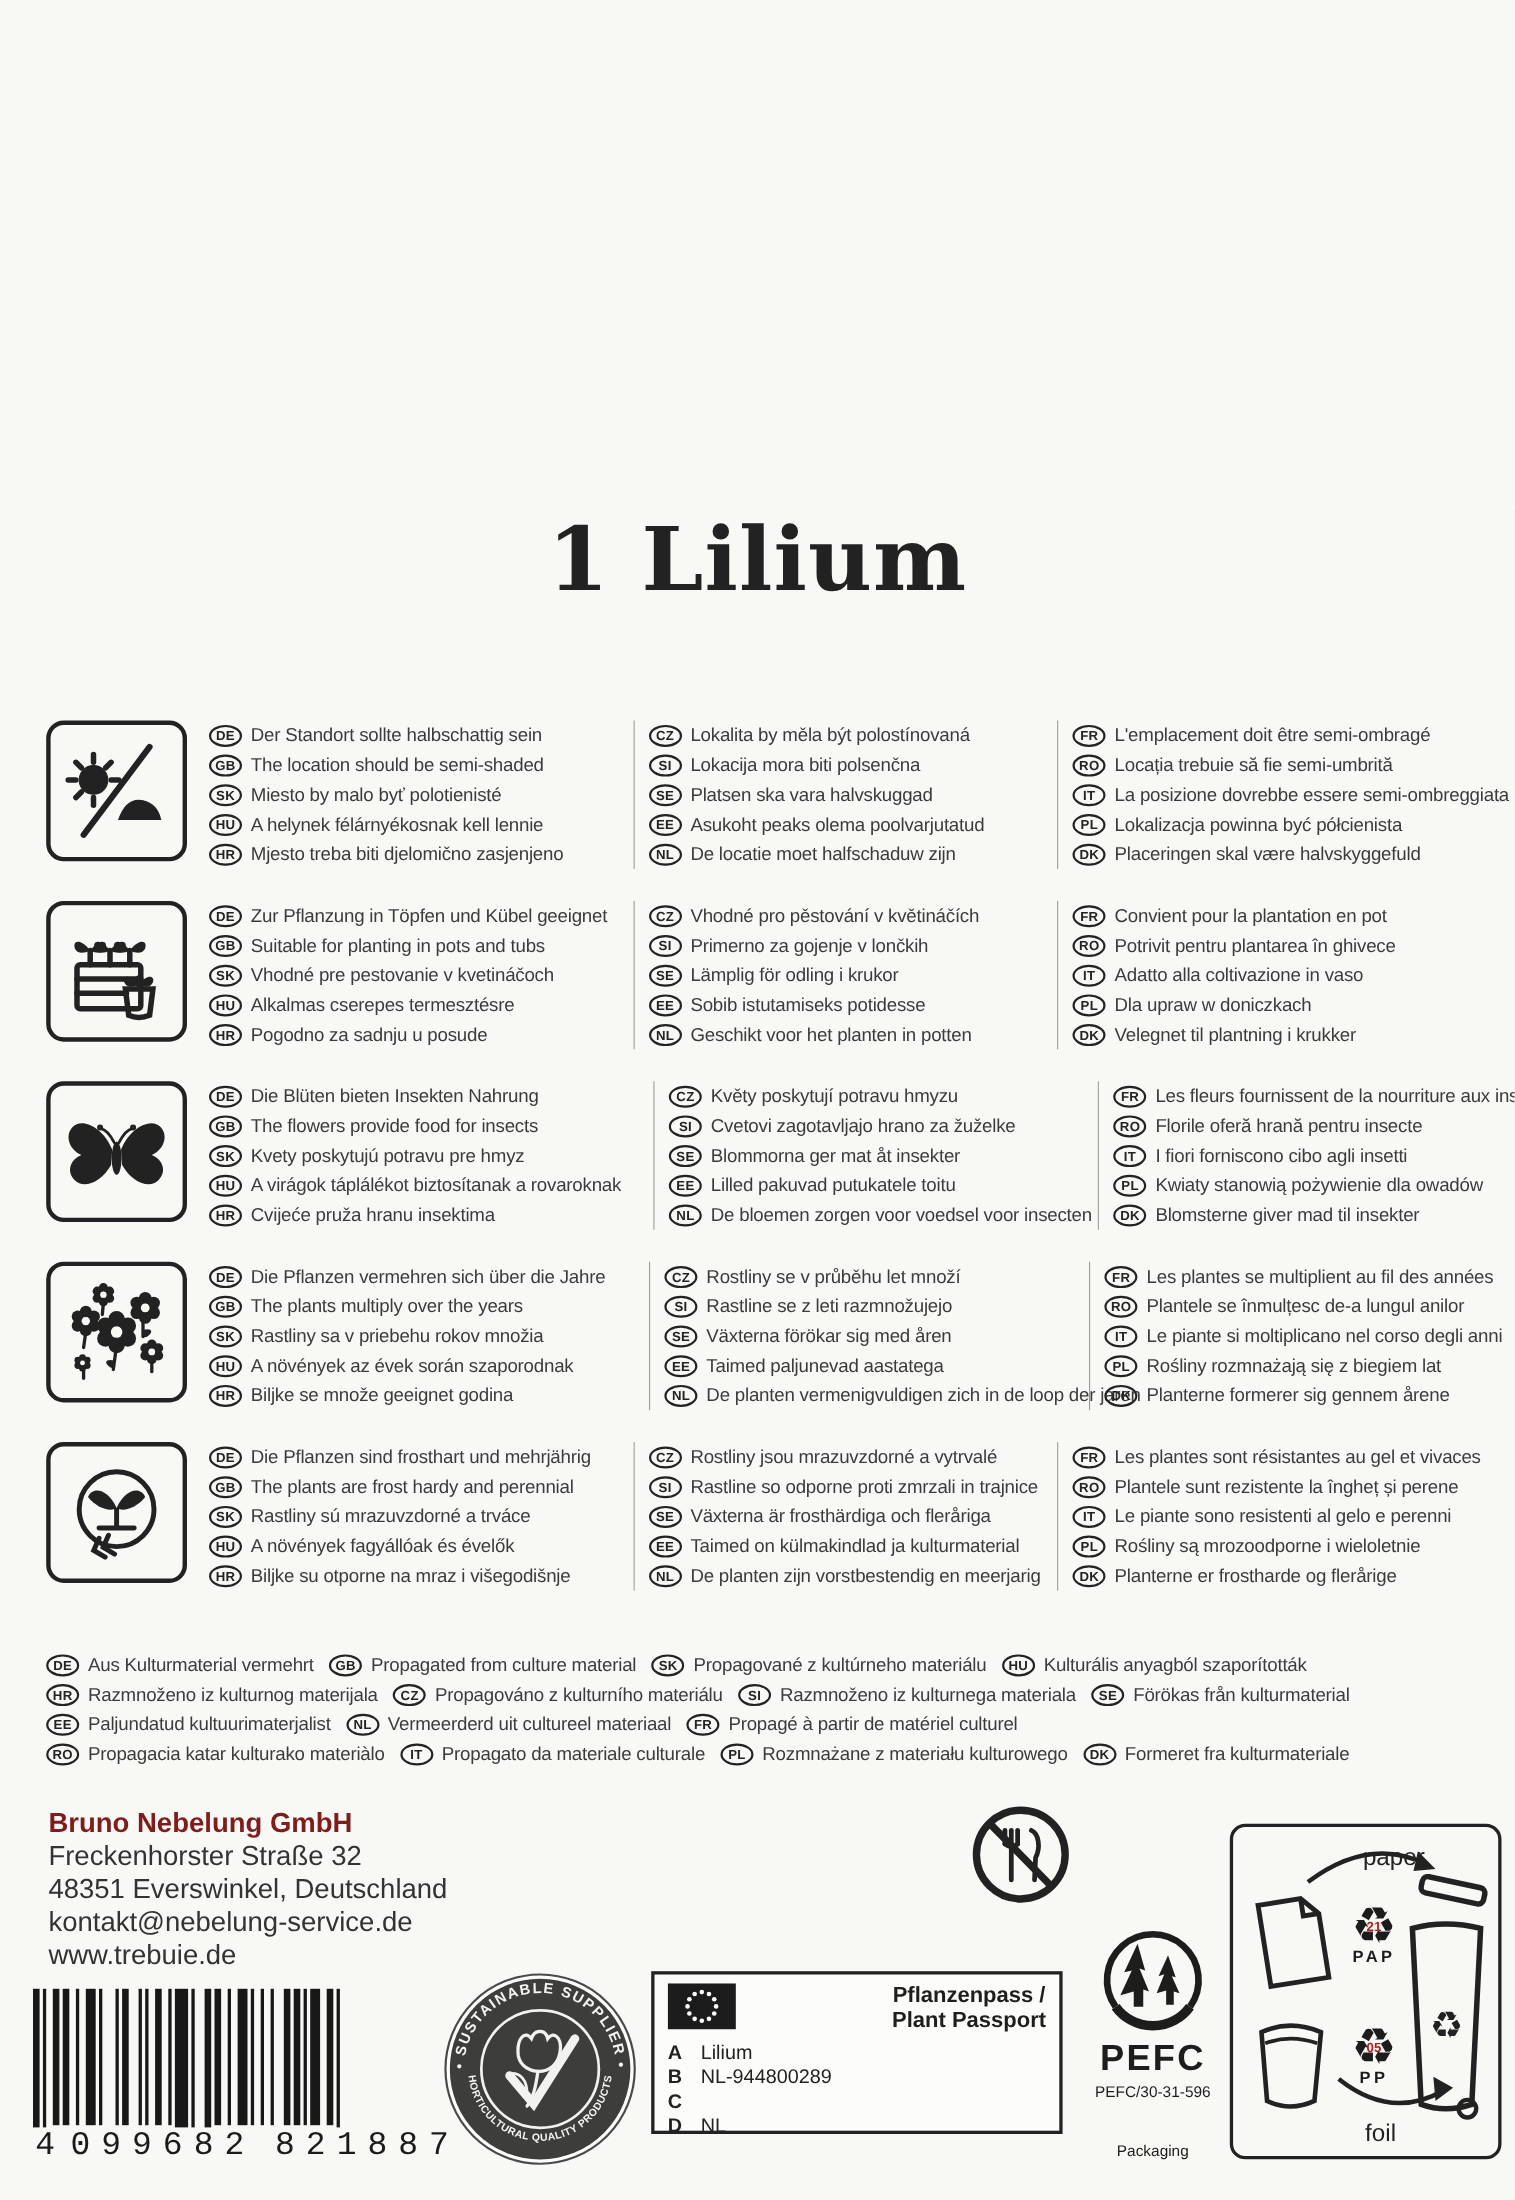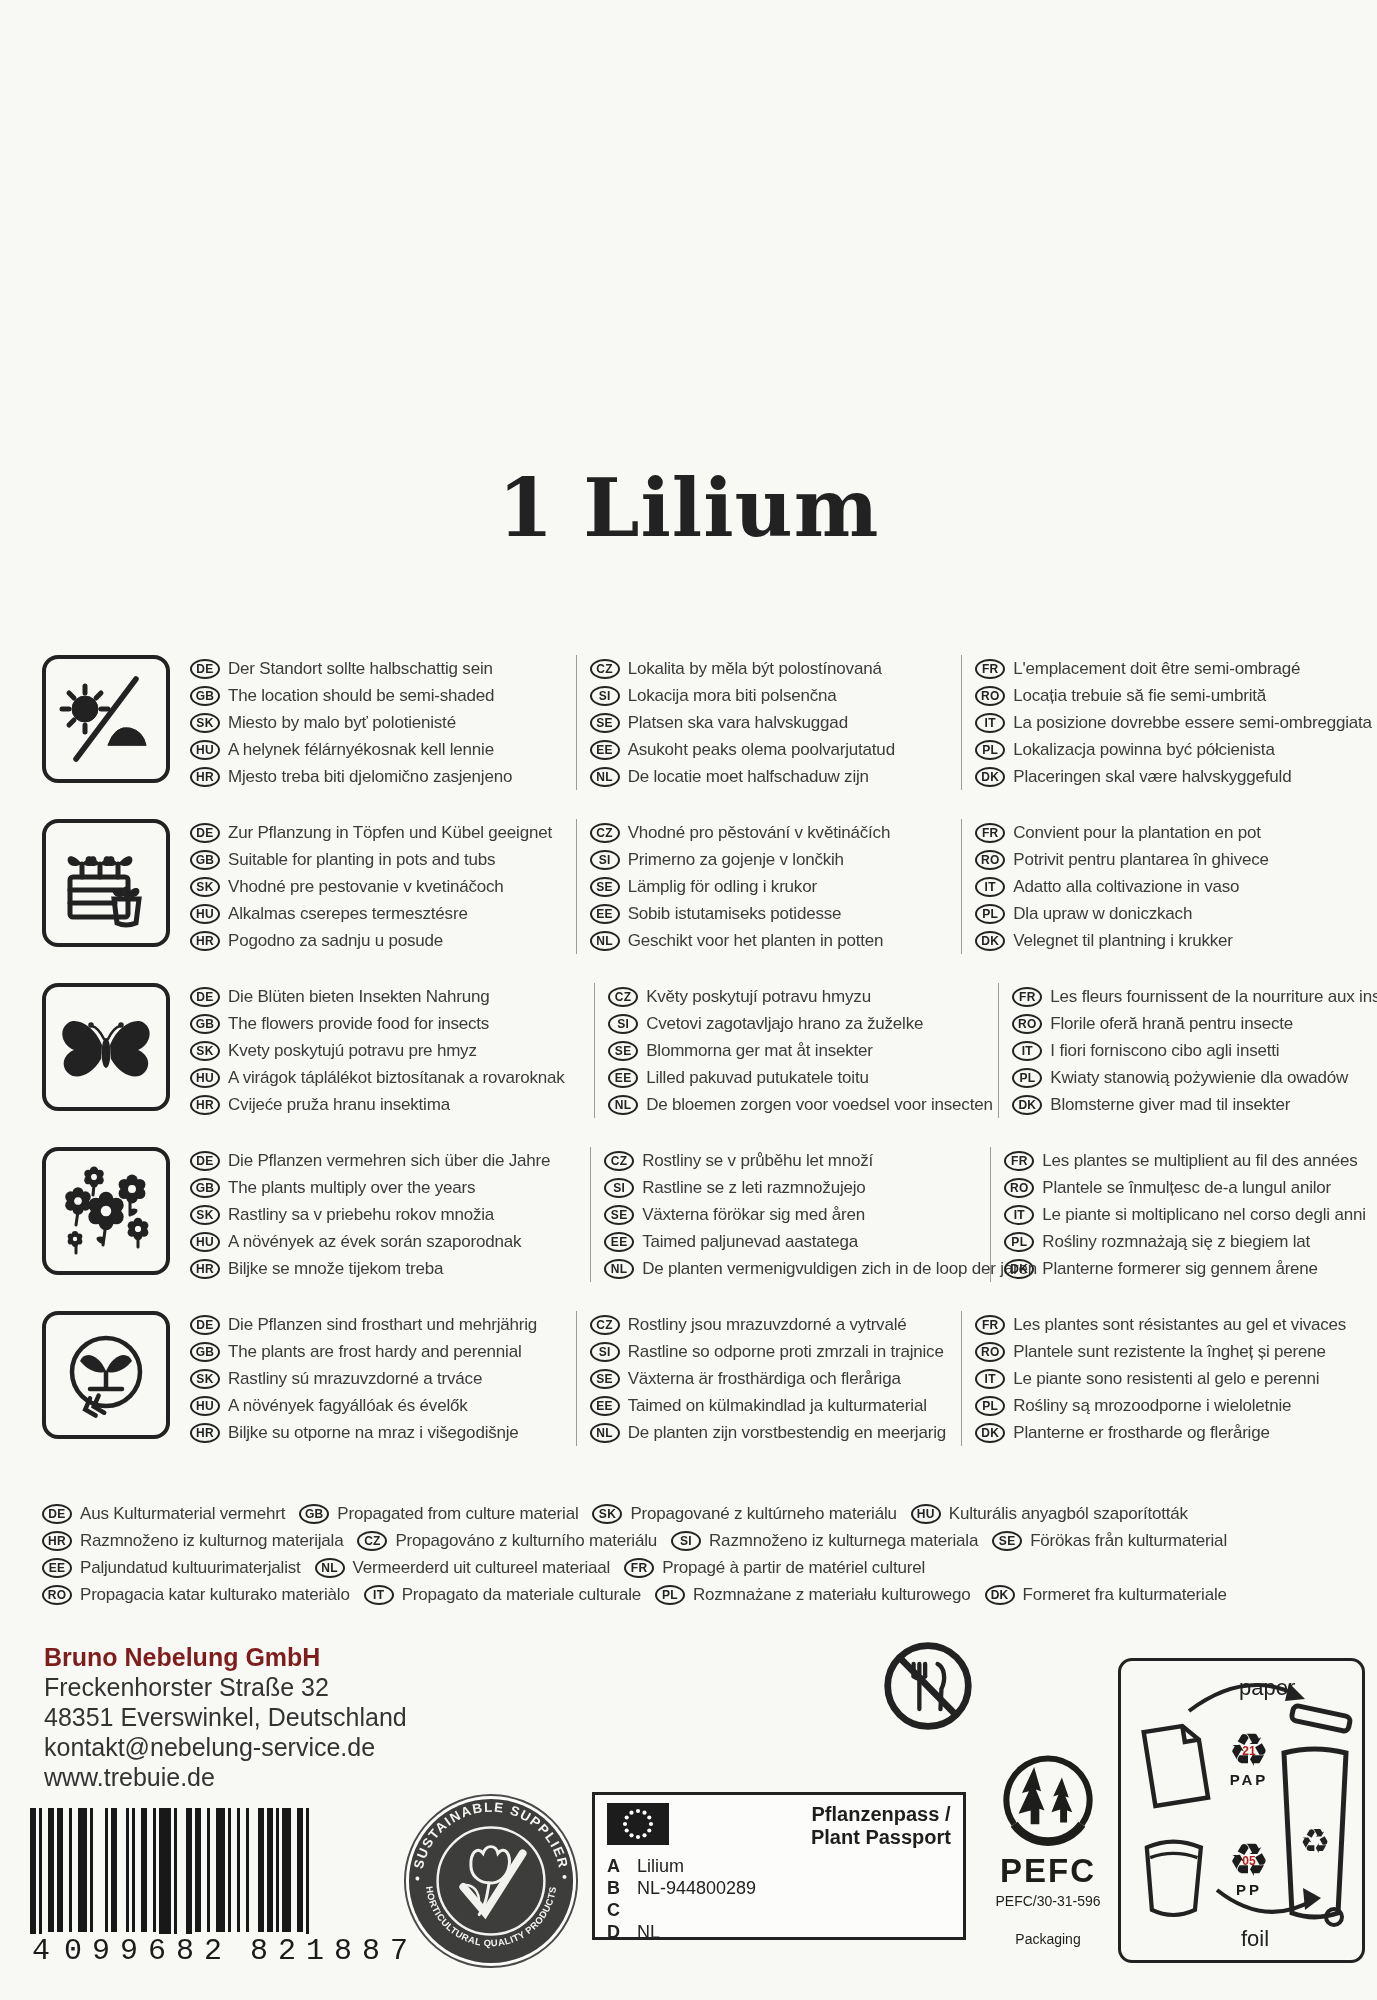--- a/index.html
+++ b/index.html
@@ -66,21 +66,21 @@
   .pp-title{font-weight:bold;font-size:20px;line-height:23px;text-align:center;color:#1e1e1e;}
   .pp-rows{margin-top:6px;}
   .pp-row{display:flex;font-size:18px;line-height:22px;color:#222;}
   .pp-row .lbl{font-weight:bold;width:30px;}
   
   .no-food{position:absolute;left:850px;top:8px;width:96px;height:96px;}
   .pefc{position:absolute;left:938px;top:118px;width:160px;text-align:center;color:#1d1d1b;}
   .pefc .pefc-logo{width:104px;height:104px;margin:0 auto;}
   .pefc .pefc-name{font-weight:bold;font-size:33px;letter-spacing:2px;line-height:1;margin-top:2px;}
   .pefc .pefc-code{font-size:14px;margin-top:6px;}
-  .pefc .pefc-caption{font-size:14px;margin-top:22px;}
+  .pefc .pefc-caption{font-size:14px;margin-top:38px;}
   
   .recycle-box{
     position:absolute;left:1088px;top:28px;width:247px;height:305px;
     border:3px solid #222;border-radius:14px;box-sizing:border-box;background:transparent;
   }
   .rc-label{position:absolute;font-size:22px;color:#222;}
   .rc-paper-label{top:14px;left:118px;}
   .rc-foil-label{bottom:8px;left:120px;}
   .rc-icon{position:absolute;}
   .rc-sheet{left:14px;top:56px;width:80px;height:96px;}
@@ -420,21 +420,21 @@
             <div class="lang-row">
               <span class="code-badge">SK</span>
               <span class="lang-text">Rastliny sa v priebehu rokov množia</span>
             </div>
             <div class="lang-row">
               <span class="code-badge">HU</span>
               <span class="lang-text">A növények az évek során szaporodnak</span>
             </div>
             <div class="lang-row">
               <span class="code-badge">HR</span>
-              <span class="lang-text">Biljke se množe tijekom treba</span>
+              <span class="lang-text">Biljke se množe geeignet godina</span>
             </div>
           </div>
           <div class="bcol">
             <div class="lang-row">
               <span class="code-badge">CZ</span>
               <span class="lang-text">Rostliny se v průběhu let množí</span>
             </div>
             <div class="lang-row">
               <span class="code-badge">SI</span>
               <span class="lang-text">Rastline se z leti razmnožujejo</span>

